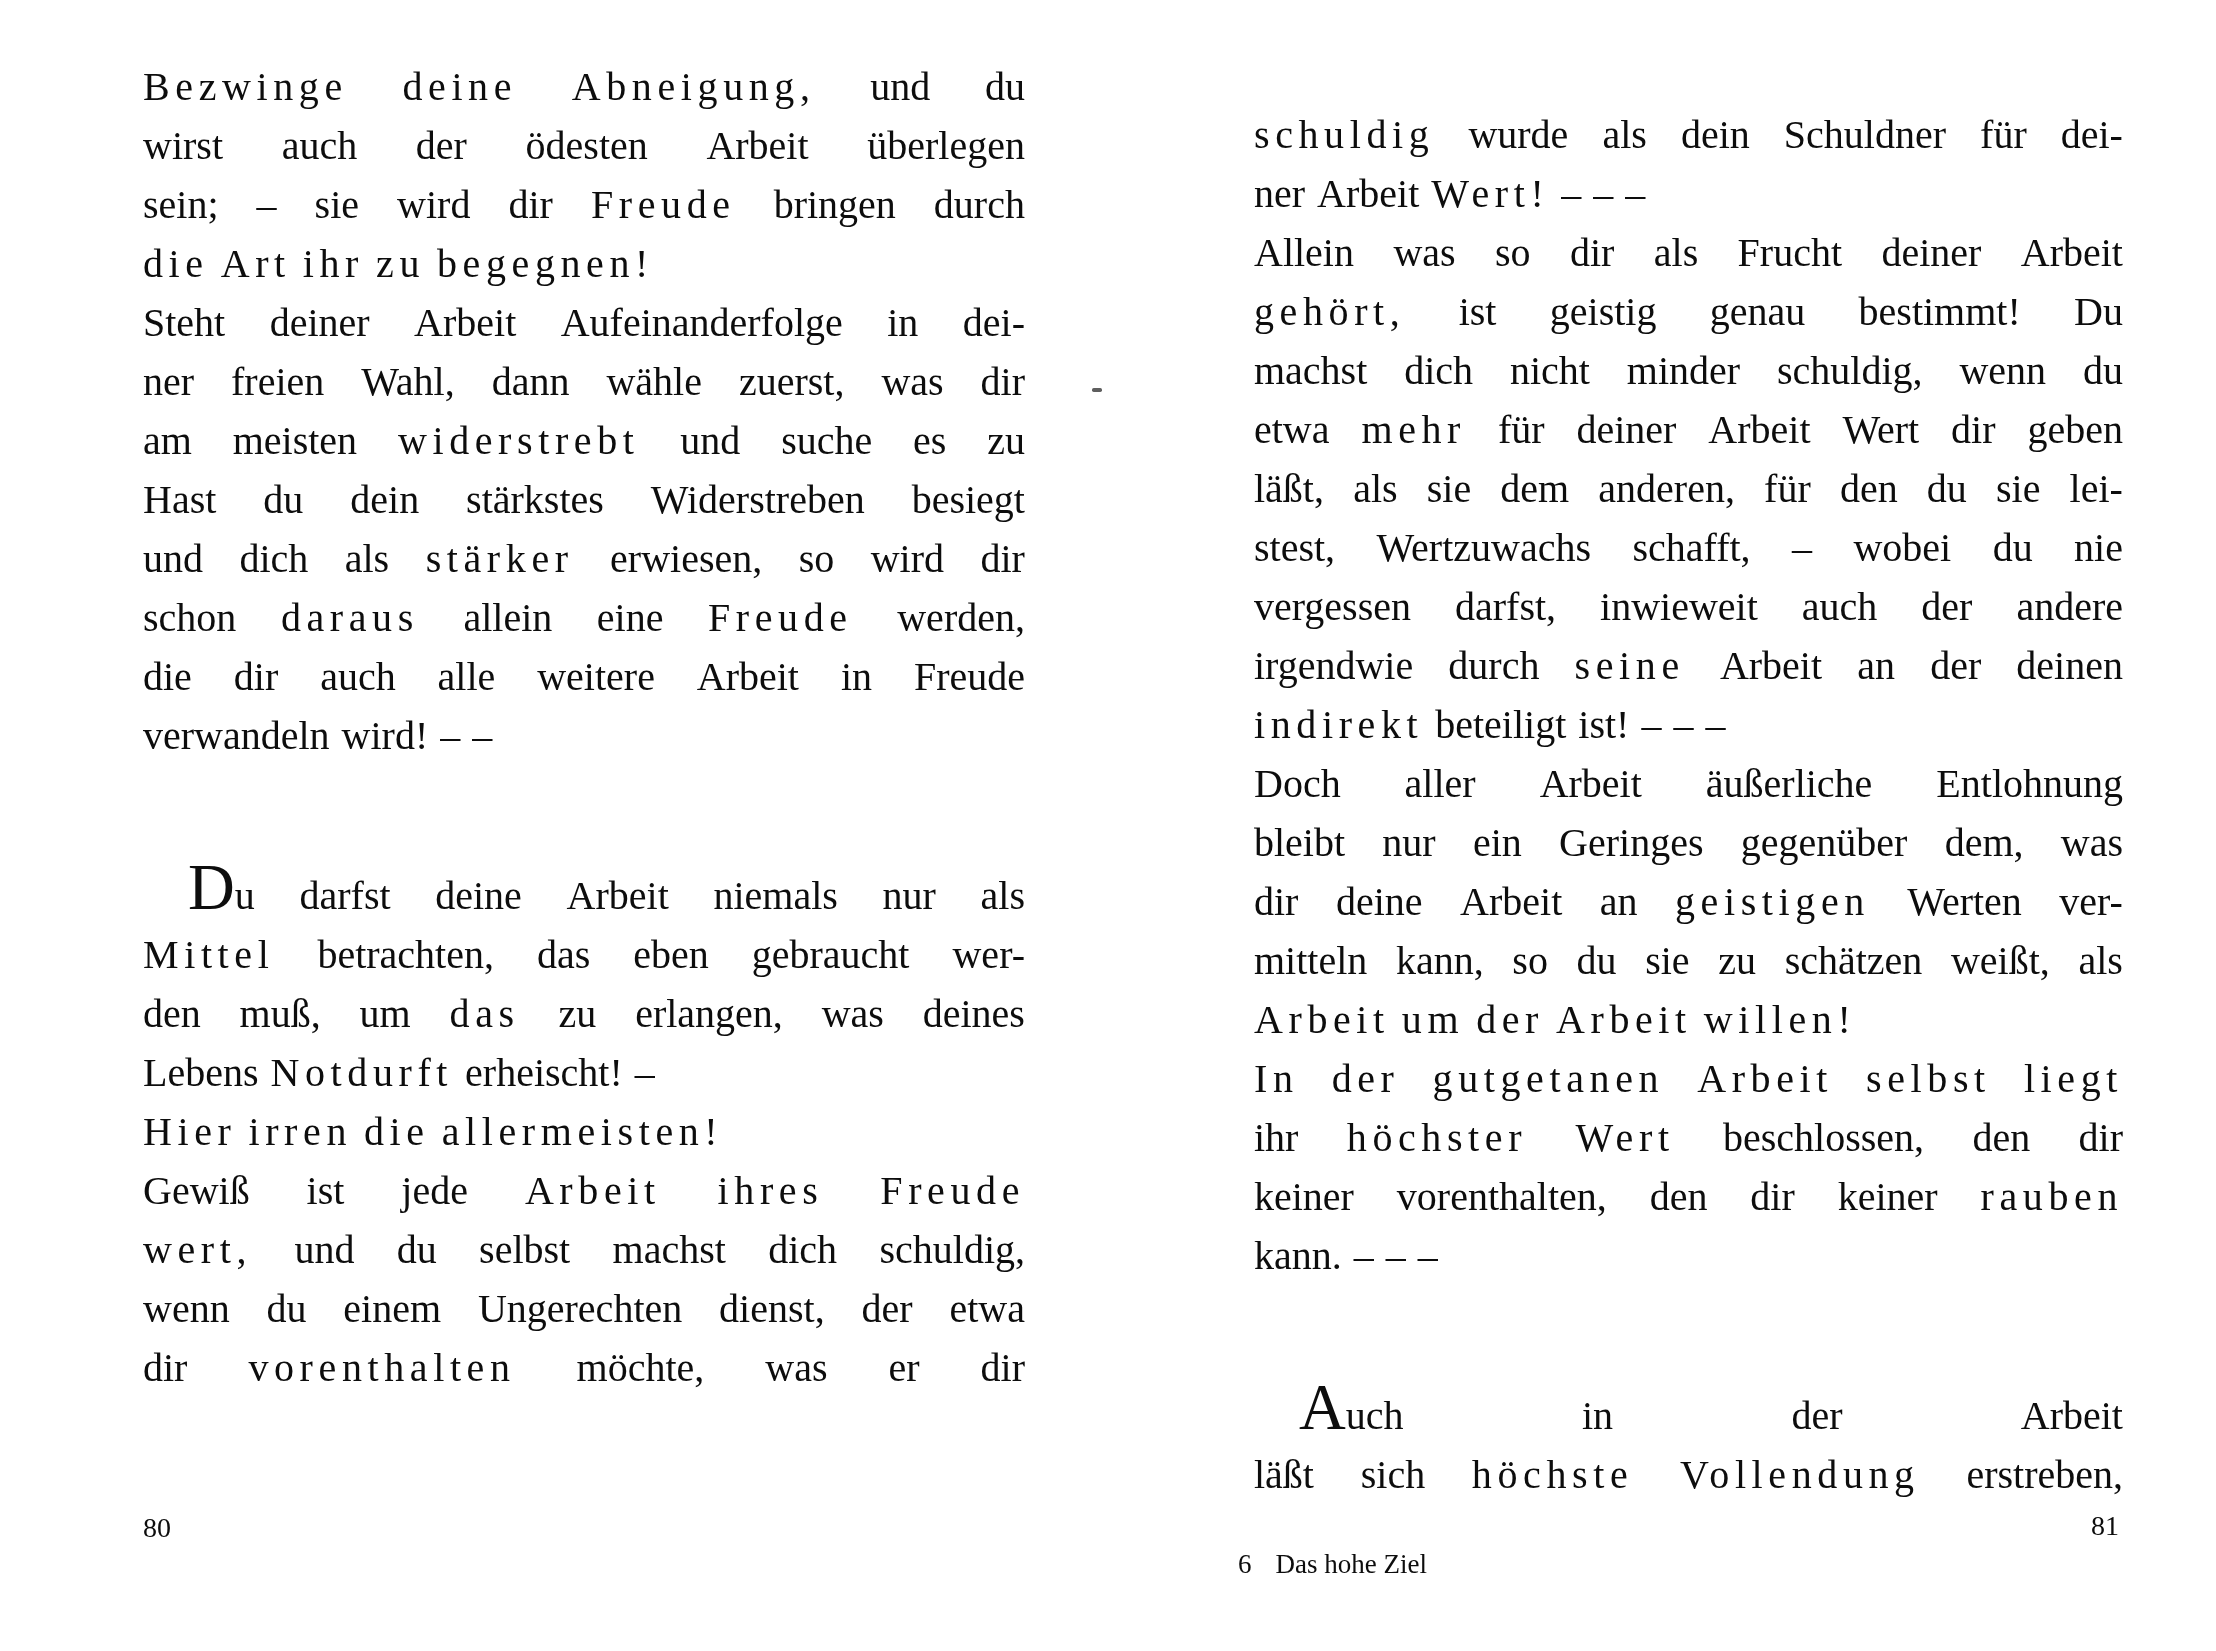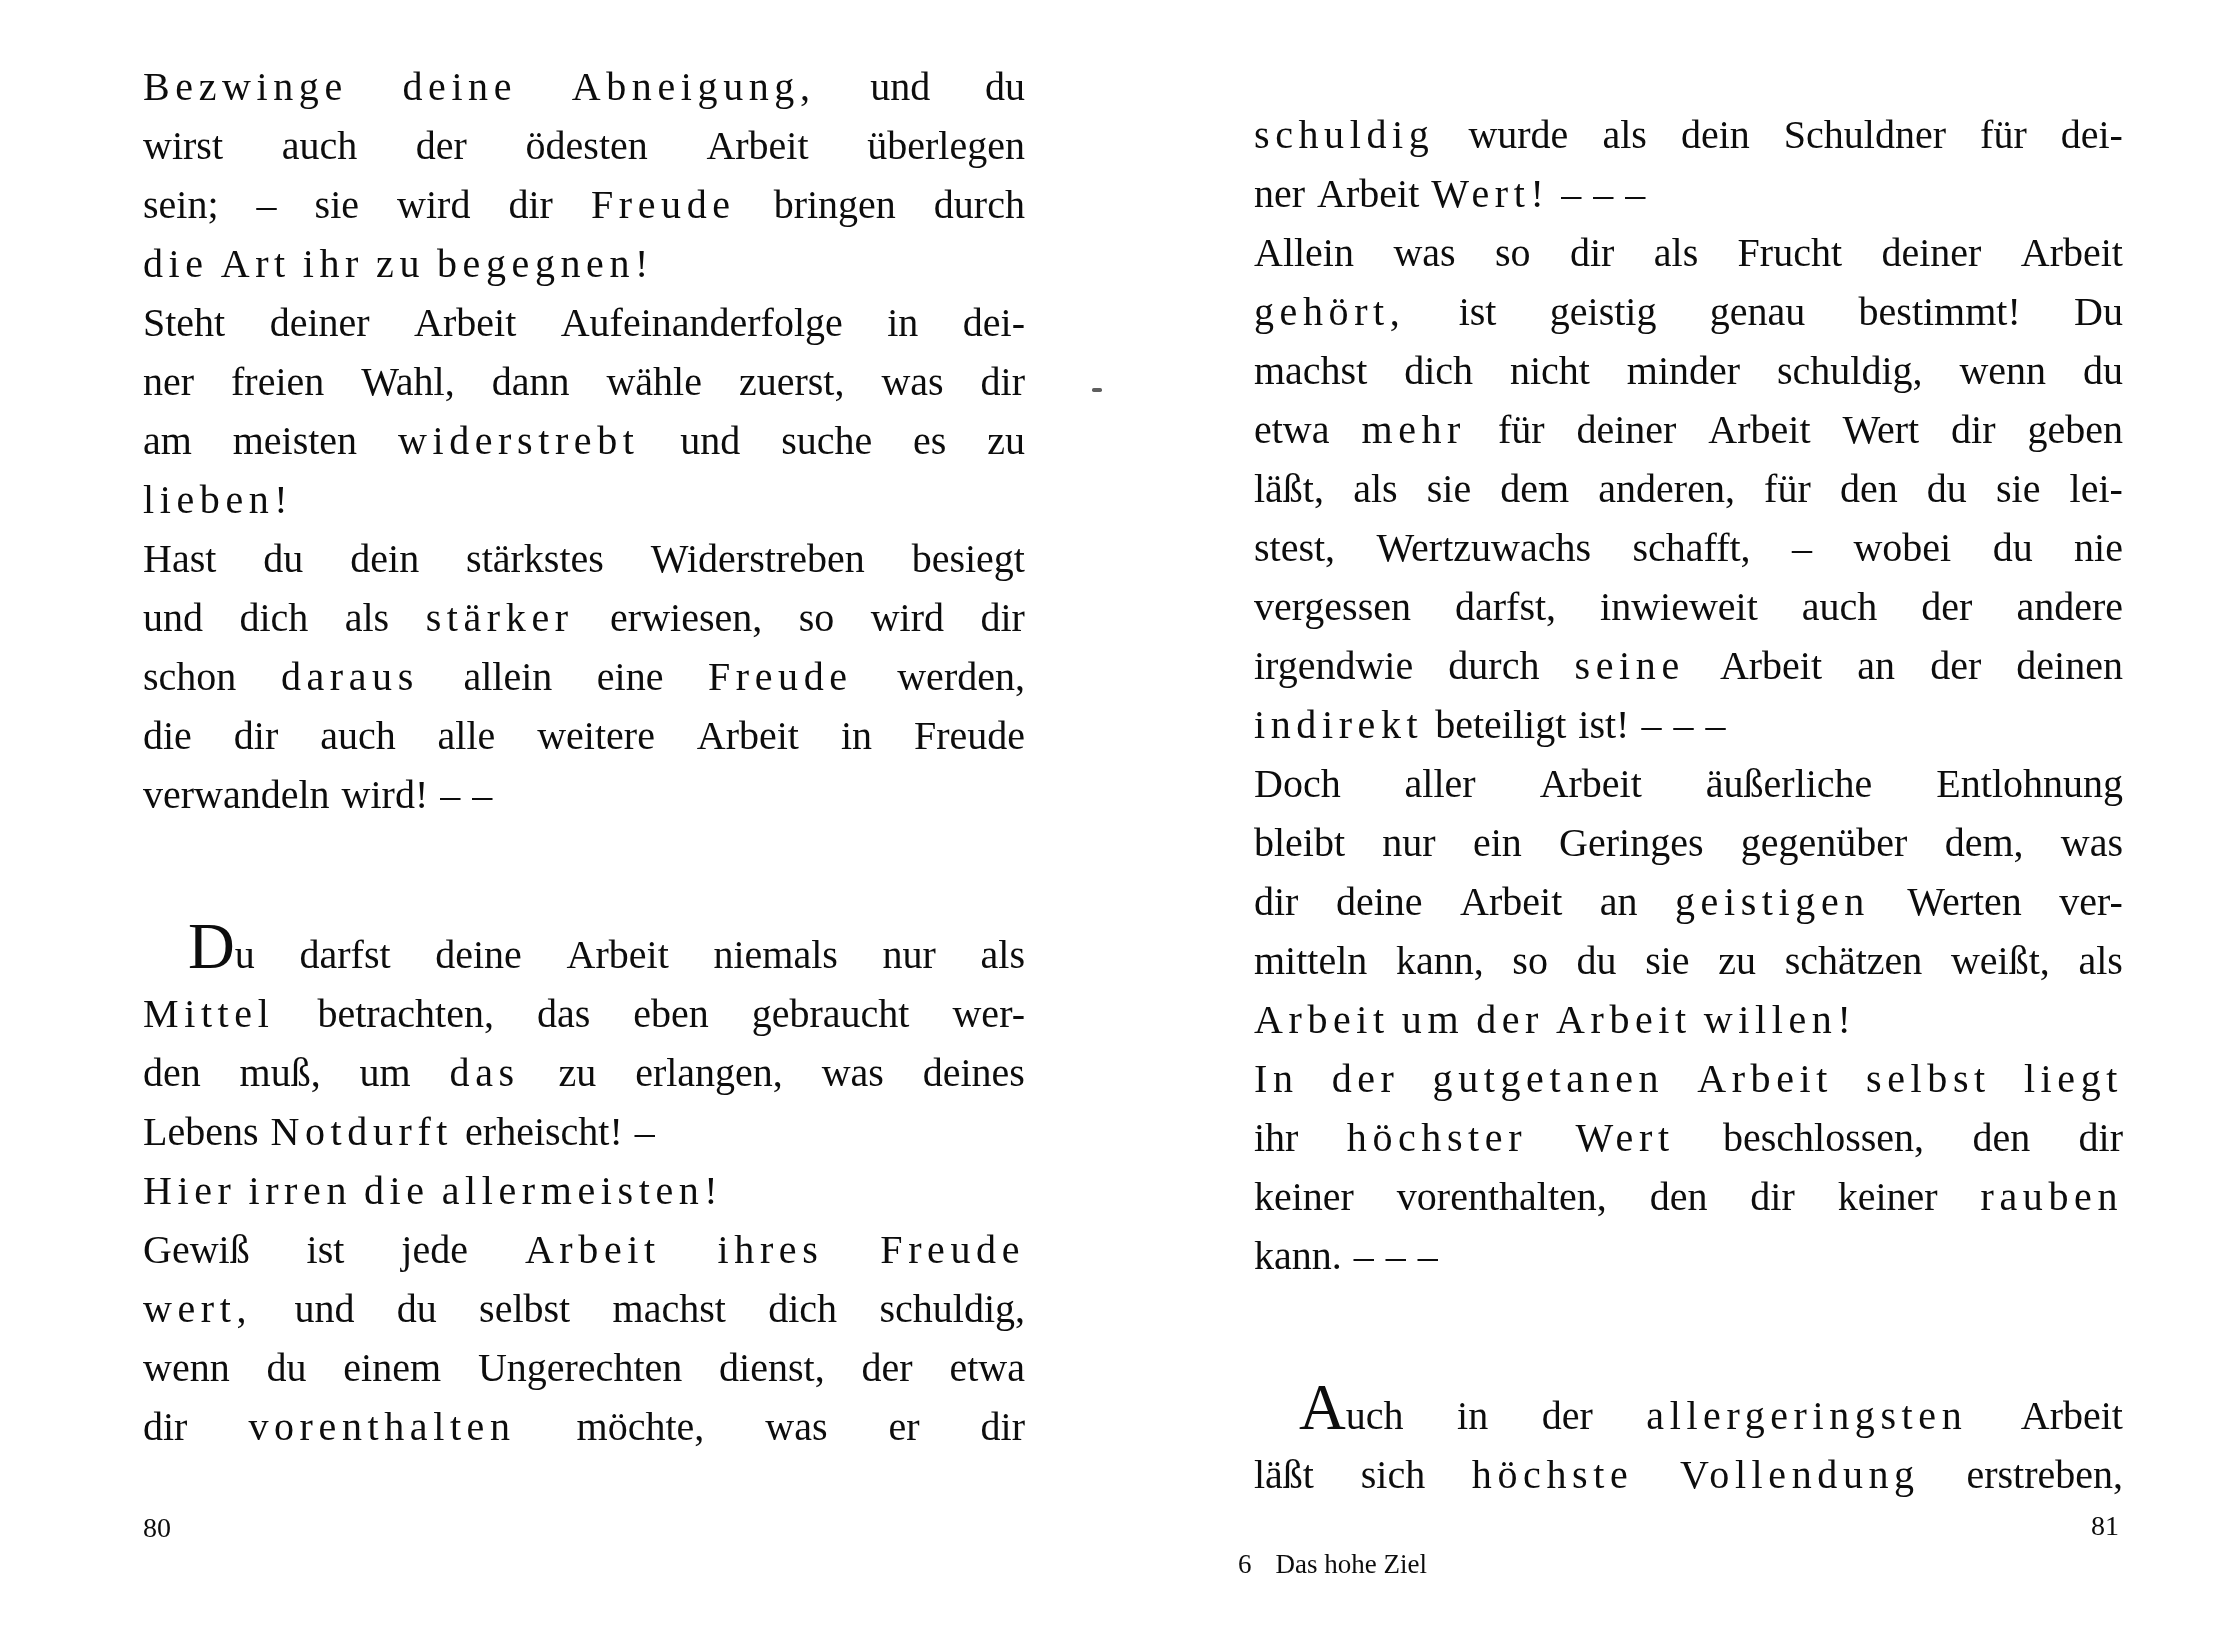--- a/index.html
+++ b/index.html
@@ -111,23 +111,20 @@
         </div>
         <div class="line justify">
           <span class="word">am</span>
           <span class="word">meisten</span>
           <span class="word gesperrt">widerstrebt</span>
           <span class="word">und</span>
           <span class="word">suche</span>
           <span class="word">es</span>
           <span class="word">zu</span>
         </div>
-        <div class="line ragged">
-          <span class="word gesperrt">lieben!</span>
-        </div>
         <div class="line justify">
           <span class="word">Hast</span>
           <span class="word">du</span>
           <span class="word">dein</span>
           <span class="word">stärkstes</span>
           <span class="word">Widerstreben</span>
           <span class="word">besiegt</span>
         </div>
         <div class="line justify">
           <span class="word">und</span>
@@ -414,21 +411,20 @@
           <span class="word">–</span>
           <span class="word">–</span>
           <span class="word">–</span>
         </div>
       </div>
       <div class="paragraph gap">
         <div class="line justify indent">
           <span class="word"><span class="initial">A</span>uch</span>
           <span class="word">in</span>
           <span class="word">der</span>
-          <span class="word gesperrt">allergeringsten</span>
           <span class="word">Arbeit</span>
         </div>
         <div class="line justify">
           <span class="word">läßt</span>
           <span class="word">sich</span>
           <span class="word gesperrt">höchste</span>
           <span class="word gesperrt">Vollendung</span>
           <span class="word">erstreben,</span>
         </div>
       </div>

